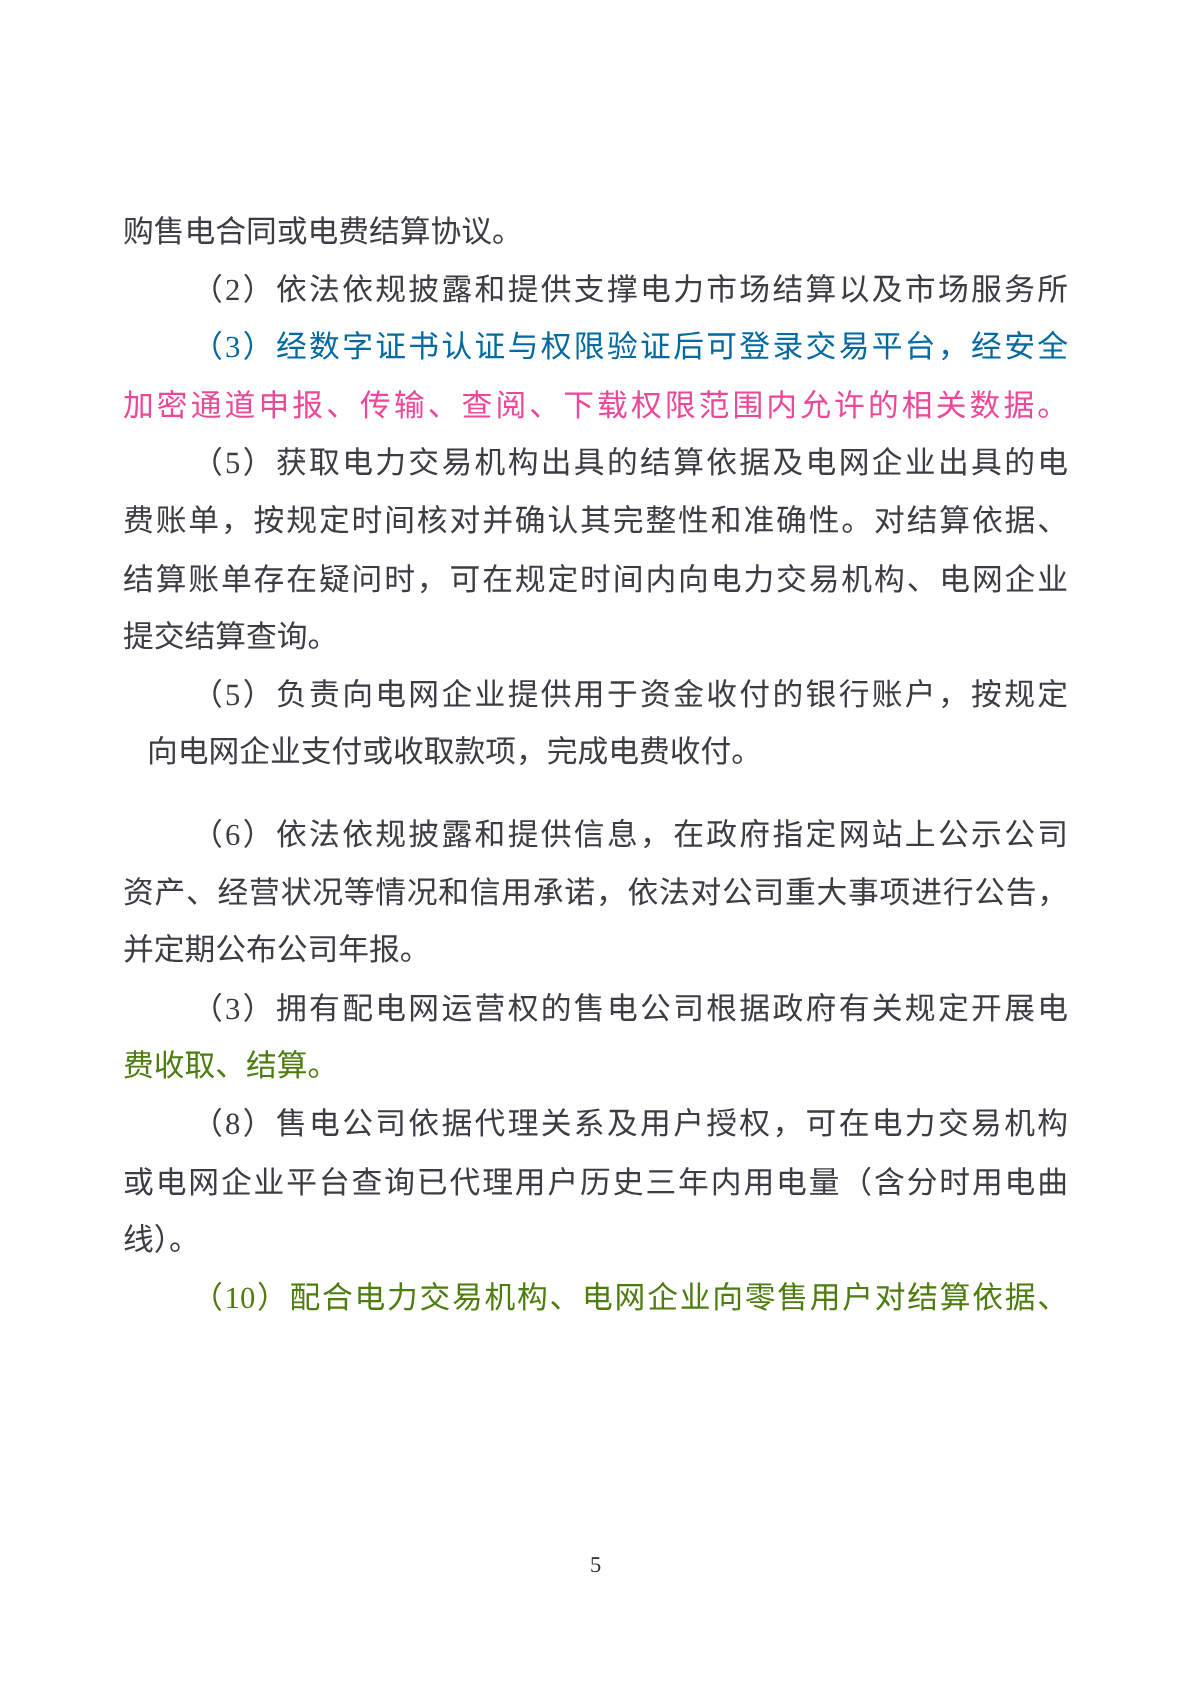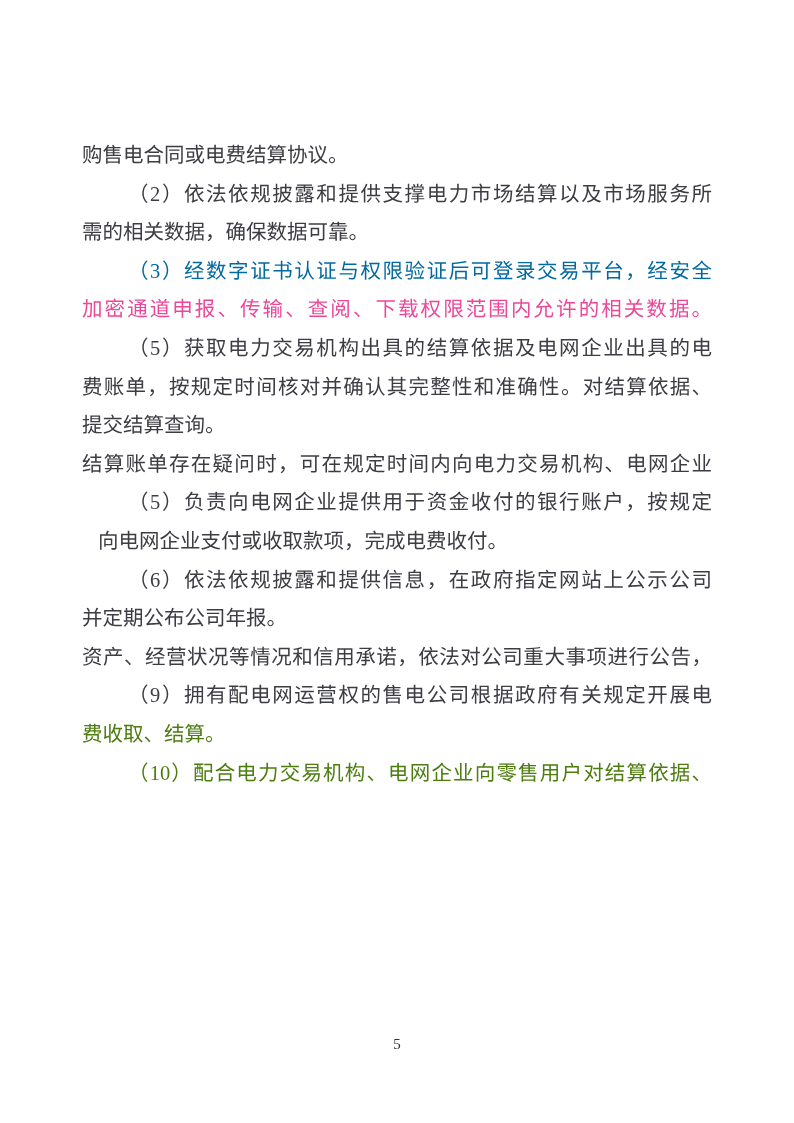--- a/index.html
+++ b/index.html
@@ -68,44 +68,48 @@
 </head>
 <body style="background: rgb(255, 255, 255);">
 
 <div class="page">
   <main class="doc-body">
       <div class="paragraph">
         <div class="line" style="color: rgb(60, 60, 67);">购售电合同或电费结算协议。</div>
       </div>
       <div class="paragraph">
         <div class="line fill indent" style="color: rgb(60, 60, 67);">（2）依法依规披露和提供支撑电力市场结算以及市场服务所</div>
-        <div class="line" style="color: rgb(60, 60, 67);">需的相关数据，确保数据可靠。</div>
       </div>
       <div class="paragraph">
         <div class="line fill indent" style="color: #0369a1;">（3）经数字证书认证与权限验证后可登录交易平台，经安全</div>
         <div class="line fill" style="color: #ec4899;">加密通道申报、传输、查阅、下载权限范围内允许的相关数据。</div>
       </div>
       <div class="paragraph">
         <div class="line fill indent" style="color: rgb(60, 60, 67);">（5）获取电力交易机构出具的结算依据及电网企业出具的电</div>
         <div class="line fill" style="color: rgb(60, 60, 67);">费账单，按规定时间核对并确认其完整性和准确性。对结算依据、</div>
+        <div class="line fill" style="color: rgb(60, 60, 67);">结算账单存在疑问时，可在规定时间内向电力交易机构、电网企业</div>
         <div class="line" style="color: rgb(60, 60, 67);">提交结算查询。</div>
-        <div class="line fill" style="color: rgb(60, 60, 67);">结算账单存在疑问时，可在规定时间内向电力交易机构、电网企业</div>
       </div>
       <div class="paragraph">
         <div class="line fill indent" style="color: rgb(60, 60, 67);">（5）负责向电网企业提供用于资金收付的银行账户，按规定</div>
         <div class="line inset" style="color: rgb(60, 60, 67);">向电网企业支付或收取款项，完成电费收付。</div>
       </div>
       <div class="paragraph">
-        <div class="line fill indent" style="color: rgb(60, 60, 67);">（6）依法依规披露和提供信息，在政府指定网站上公示公司</div>
+        <div class="line fill indent" style="color: rgb(60, 60, 67); margin-top: 16px;">（6）依法依规披露和提供信息，在政府指定网站上公示公司</div>
+        <div class="line fill" style="color: rgb(60, 60, 67);">资产、经营状况等情况和信用承诺，依法对公司重大事项进行公告，</div>
         <div class="line" style="color: rgb(60, 60, 67);">并定期公布公司年报。</div>
-        <div class="line fill" style="color: rgb(60, 60, 67);">资产、经营状况等情况和信用承诺，依法对公司重大事项进行公告，</div>
       </div>
       <div class="paragraph">
-        <div class="line fill indent" style="color: rgb(60, 60, 67);">（9）拥有配电网运营权的售电公司根据政府有关规定开展电</div>
+        <div class="line fill indent" style="color: rgb(60, 60, 67);">（3）拥有配电网运营权的售电公司根据政府有关规定开展电</div>
         <div class="line" style="color: #4d7c0f;">费收取、结算。</div>
+      </div>
+      <div class="paragraph">
+        <div class="line fill indent" style="color: rgb(60, 60, 67);">（8）售电公司依据代理关系及用户授权，可在电力交易机构</div>
+        <div class="line fill" style="color: rgb(60, 60, 67);">或电网企业平台查询已代理用户历史三年内用电量（含分时用电曲</div>
+        <div class="line" style="color: rgb(60, 60, 67);">线）。</div>
       </div>
       <div class="paragraph">
         <div class="line fill indent" style="color: #4d7c0f;">（10）配合电力交易机构、电网企业向零售用户对结算依据、</div>
       </div>
     </main>
   <footer class="footer">
     <span>5</span>
   </footer>
 </div>
 

